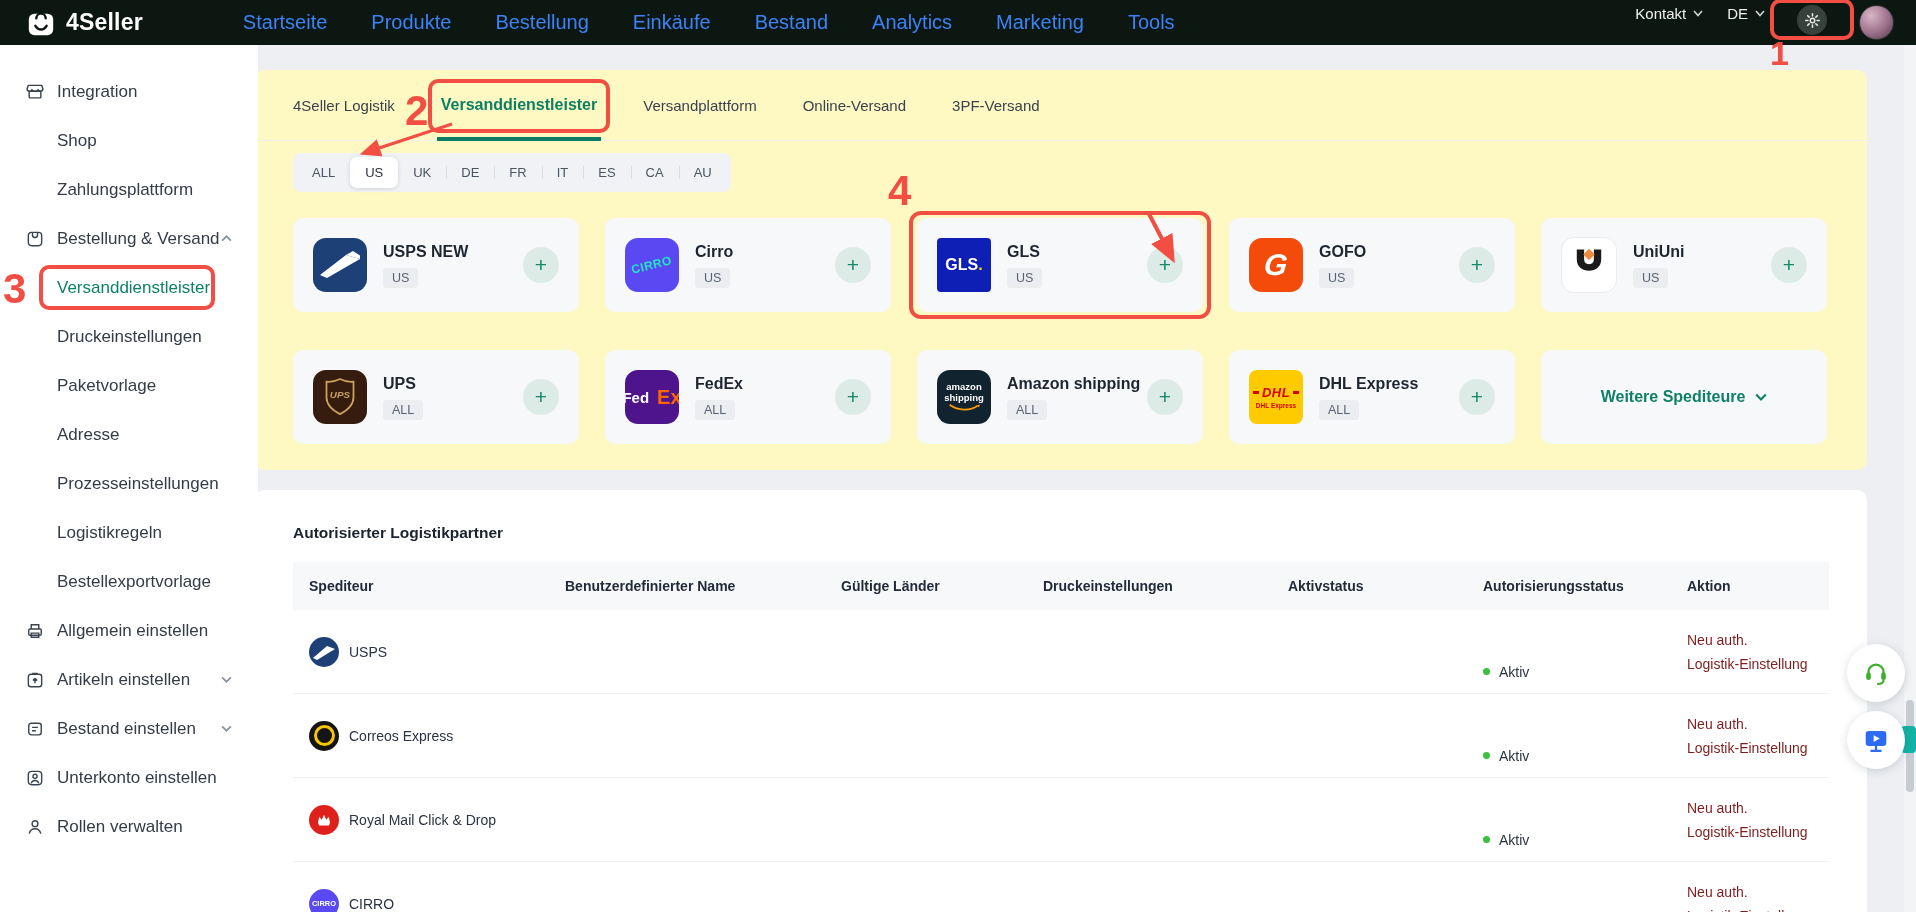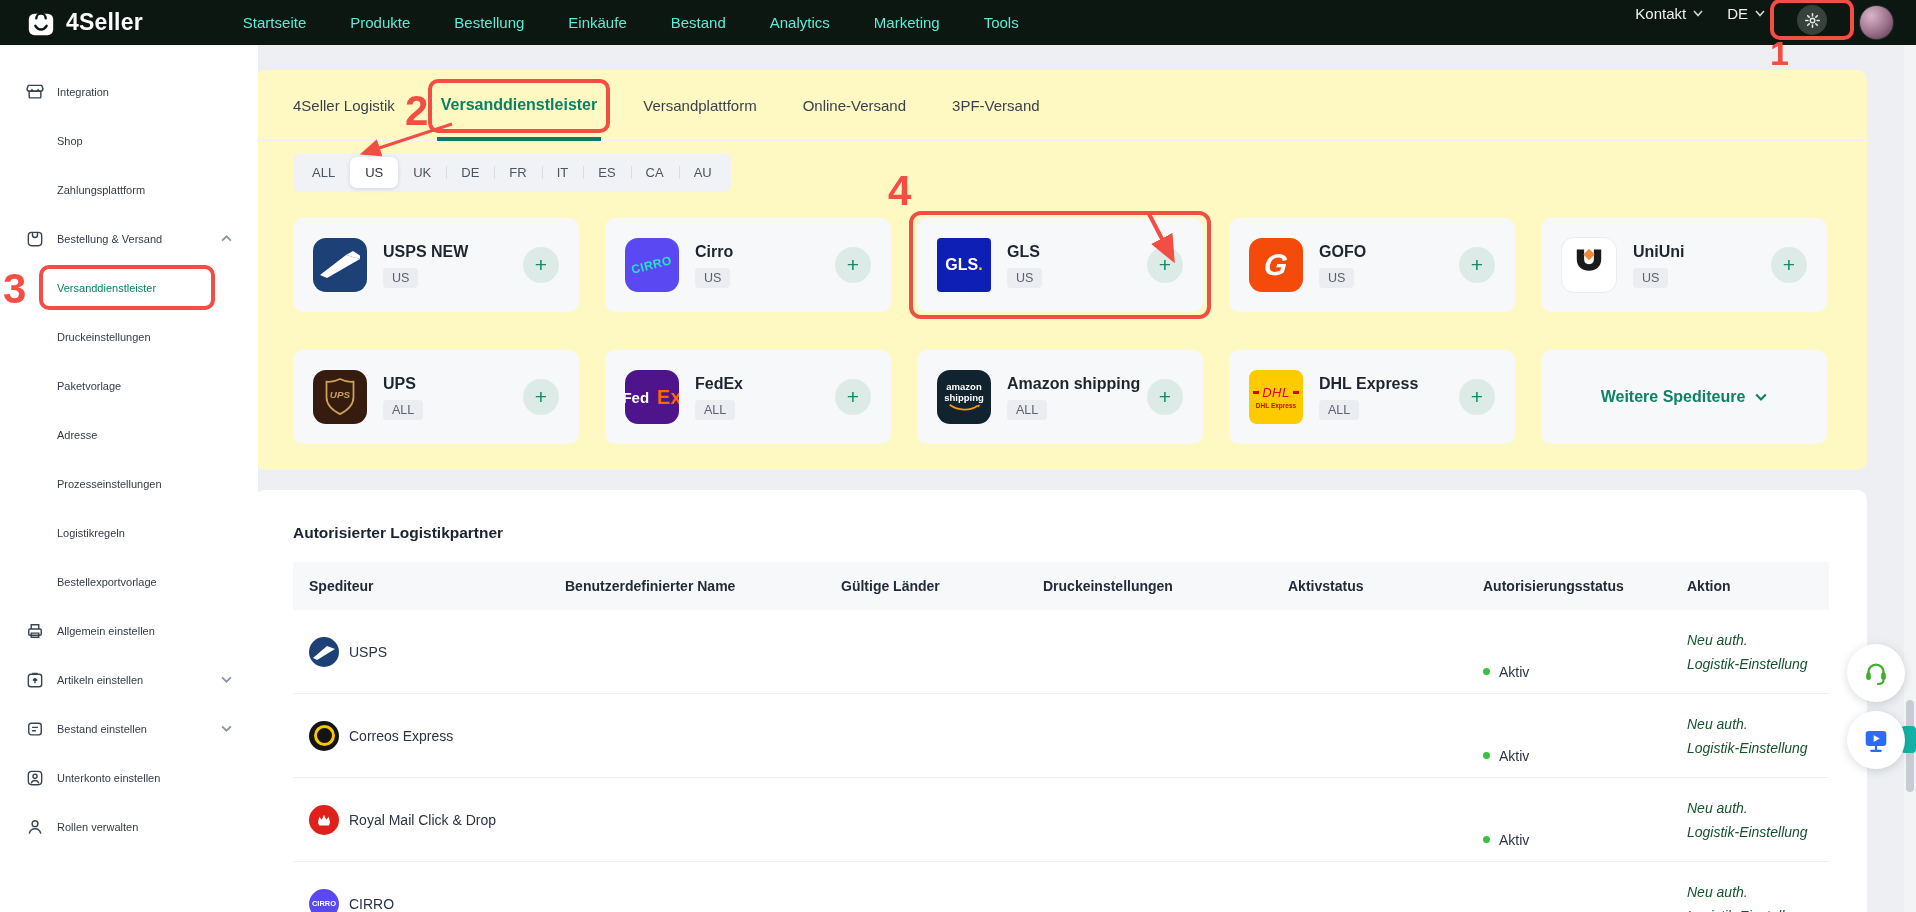--- a/index.html
+++ b/index.html
@@ -7,34 +7,34 @@
     width:1916px;height:912px;position:relative;overflow:hidden;
     background:#edeff3;font-family:"Liberation Sans",sans-serif;
     -webkit-font-smoothing:antialiased;
   }
   
   .navbar{position:absolute;top:0;left:0;width:1916px;height:45px;background:#0d1712;
     display:flex;align-items:center;z-index:10;}
   .brand{display:flex;align-items:center;gap:10px;padding-left:26px;color:#fff;
     font-size:23px;font-weight:bold;letter-spacing:.2px;}
   .nav-menu{display:flex;gap:44px;margin-left:100px;}
-  .nav-item{color:#5eead4;font-size:15px;cursor:pointer;white-space:nowrap;}
+  .nav-item{color:#3b82f6;font-size:20px;cursor:pointer;white-space:nowrap;}
   .nav-right{margin-left:auto;display:flex;align-items:flex-start;gap:24px;padding-right:22px;}
   .nav-drop{color:#eef1f0;font-size:15px;display:flex;align-items:center;gap:7px;cursor:pointer;}
   .chev-sm{width:10px;height:7px;}
   .gear-wrap{position:relative;width:30px;height:30px;border-radius:50%;background:#38423d;
     display:flex;align-items:center;justify-content:center;cursor:pointer;margin:0 8px;}
   .gear-frame{position:absolute;left:-27px;top:-6px;width:84px;height:41px;border:4px solid #f24e43;
     border-radius:10px;box-sizing:border-box;z-index:50;pointer-events:none;}
   .avatar{width:33px;height:33px;border-radius:50%;
     background:radial-gradient(circle at 34% 30%,#d8b6c6,#9b6f89 55%,#4e3547);border:1px solid #2a332f;cursor:pointer;}
   
   .sidebar{position:absolute;top:45px;left:0;width:258px;bottom:0;background:#fff;z-index:5;
     padding-top:22px;box-sizing:border-box;}
-  .side-item{position:relative;height:49px;display:flex;align-items:center;font-size:11px;
+  .side-item{position:relative;height:49px;display:flex;align-items:center;font-size:17px;
     color:#343c48;cursor:pointer;}
   .side-item .s-icon{position:absolute;left:25px;width:20px;height:20px;display:flex;align-items:center;}
   .side-item .s-label{margin-left:57px;white-space:nowrap;}
   .side-item.active .s-label{color:#0e8166;}
   .side-item .chev{position:absolute;right:26px;display:flex;}
   .side-frame{position:absolute;left:39px;right:43px;top:2px;bottom:2px;border:4px solid #f24e43;
     border-radius:10px;z-index:40;pointer-events:none;}
   
   .card1{position:absolute;left:255px;top:70px;width:1612px;height:400px;background:#fef9c3;
     border-radius:10px;z-index:2;}
@@ -73,21 +73,21 @@
     font-size:12px;color:#24e4c4;letter-spacing:.5px;}
   .lg-gls{background:#0d1fb4;} .lg-gls .t{font-weight:800;font-size:16px;color:#fff;}
   .lg-gls .d{color:#ffd500;font-weight:800;font-size:16px;}
   .lg-gofo{background:#f44a0a;} .lg-gofo span{font-weight:800;font-style:italic;font-size:30px;
     color:#fff;transform:skewX(-6deg);}
   .lg-uniuni{background:#fff;border:1px solid #ececf0;}
   .lg-ups{background:#351c0f;}
   .lg-fedex{background:#4d148c;} .lg-fedex .f{color:#fff;font-weight:800;font-size:15px;}
   .lg-fedex .e{color:#ff6600;font-weight:800;font-size:20px;padding-left:8px;}
   .lg-amz{background:#122330;} .lg-amz span{color:#fff;font-weight:bold;font-size:9.5px;line-height:1.1;}
-  .lg-dhl{background:#fecb00;} .dhl-t{color:#d40511;font-weight:400;font-style:italic;font-size:13px;
+  .lg-dhl{background:#fecb00;} .dhl-t{color:#d40511;font-weight:700;font-style:italic;font-size:13px;
     letter-spacing:.5px;position:relative;}
   .dhl-t::before,.dhl-t::after{content:"";position:absolute;top:6px;width:6px;height:2.5px;background:#d40511;}
   .dhl-t::before{left:-9px;} .dhl-t::after{right:-9px;}
   .dhl-s{color:#d40511;font-weight:bold;font-size:6.5px;margin-top:2px;}
   
   .card2{position:absolute;left:255px;top:490px;width:1612px;height:460px;background:#fff;border-radius:10px;}
   .tbl-title{padding:34px 0 0 38px;font-size:15.5px;font-weight:bold;color:#1b2330;}
   .tbl{margin:20px 38px 0;}
   .tbl-head,.tbl-row{display:grid;grid-template-columns:272px 276px 202px 245px 195px 204px 1fr;align-items:center;}
   .tbl-head{background:#f7f8fa;height:48px;font-size:14px;font-weight:bold;color:#222b3a;}
@@ -99,21 +99,21 @@
   .rl-usps{background:#1d4077;}
   .rl-correos{background:#141414;} .rl-correos i{display:block;width:15px;height:15px;border:3px solid #f7c600;border-radius:50%;}
   .rl-royal{background:#e0201b;}
   .rl-cirro{background:#5a49f2;} .rl-cirro span{font-size:7.5px;font-weight:800;color:#fff;letter-spacing:0;}
   .blur-block{height:26px;border-radius:3px;background:linear-gradient(90deg,#e9ebee,#f3f4f6 60%,#fafbfc);filter:blur(3px);}
   .w1{width:145px}.w2{width:125px}.w3{width:185px}
   .toggle{width:38px;height:21px;border-radius:11px;background:#0a8068;position:relative;cursor:pointer;}
   .toggle::after{content:"";position:absolute;right:2.5px;top:2.5px;width:16px;height:16px;border-radius:50%;background:#fff;}
   .status{display:flex;align-items:center;gap:9px;margin-top:40px;}
   .dot{width:7px;height:7px;border-radius:50%;background:#3bc13f;}
-  .actions{display:flex;flex-direction:column;gap:8px;color:#14532d;font-style:italic;}
+  .actions{display:flex;flex-direction:column;gap:8px;color:#7f1d1d;}
   .actions span{cursor:pointer;white-space:nowrap;}
   
   .fab{position:absolute;width:58px;height:58px;border-radius:50%;background:#fff;
     box-shadow:0 2px 10px rgba(20,30,40,.16);display:flex;align-items:center;justify-content:center;z-index:20;cursor:pointer;}
   .fab1{left:1847px;top:644px;} .fab2{left:1847px;top:711px;}
   .teal-tab{position:absolute;left:1901px;top:726px;width:15px;height:27px;background:#12b3a6;border-radius:4px;z-index:15;}
   .scroll-track{position:absolute;left:1904px;top:45px;width:12px;bottom:0;background:#f3f4f6;z-index:12;}
   .scroll-thumb{position:absolute;left:1906px;top:700px;width:8px;height:92px;background:#c7ccd3;border-radius:4px;z-index:13;cursor:pointer;}
   
   .num{position:absolute;color:#f24e43;font-weight:bold;z-index:60;line-height:1;}

